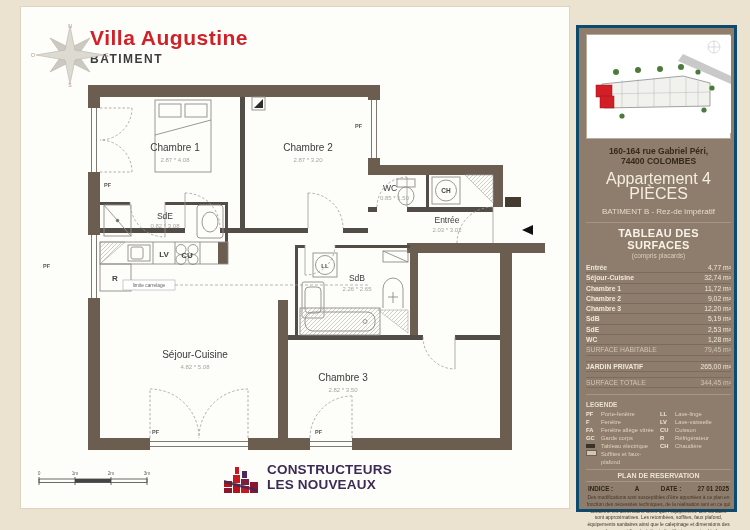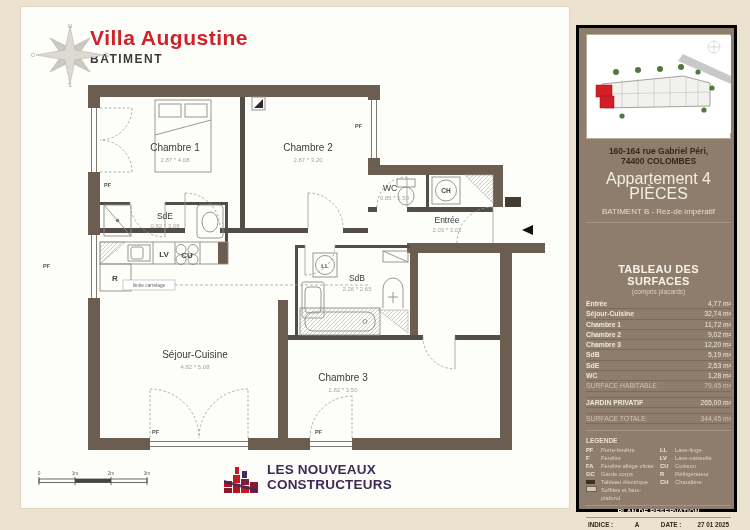--- a/index.html
+++ b/index.html
@@ -26,28 +26,28 @@
   .leaf{fill:none;stroke:#9c9a94;stroke-width:0.8;}
   .win{stroke:#7d7a74;stroke-width:1;}
   
   .compass{position:absolute;left:30px;top:22px;}
   .scalebar{position:absolute;left:35px;top:468px;}
   
   .logo{position:absolute;left:222px;top:459px;width:200px;display:flex;align-items:center;}
   .logo .txt{margin-left:7px;color:#3c2b55;font-weight:bold;font-size:13.5px;line-height:15px;letter-spacing:.2px;}
   
   .panel{position:absolute;left:576px;top:25px;width:161px;height:487px;
-         background:#8e7d6d;border:3px solid #000000;box-sizing:border-box;
+         background:#8e7d6d;border:3px solid #0c4a6e;box-sizing:border-box;
          padding:6px 3px 4px 7px;display:flex;flex-direction:column;}
   .siteplanbox{background:#fff;border:1px solid #b9ab99;height:101px;padding:1px;}
   .addr{margin-top:7px;text-align:center;color:#362917;font-weight:bold;font-size:8.5px;line-height:10px;}
   .apt{margin-top:5px;text-align:center;color:#f4eee1;font-size:16px;line-height:15px;}
   .bat{margin-top:6px;text-align:center;color:#e3d9c6;font-size:8px;}
   .rule{border:none;border-top:1px solid #a6967f;margin:6px 0 4px 0;}
-  .tsur-title{text-align:center;color:#f7f2e6;font-weight:bold;font-size:11px;letter-spacing:.3px;margin-top:36px;}
+  .tsur-title{text-align:center;color:#f7f2e6;font-weight:bold;font-size:11px;letter-spacing:.3px;}
   .tsur-sub{text-align:center;color:#d9cfba;font-size:6.5px;margin-top:1px;margin-bottom:4px;}
   .srow{display:flex;justify-content:space-between;font-size:6.8px;color:#efe8d7;
         font-weight:bold;line-height:9.3px;border-bottom:1px solid rgba(40,30,15,.18);}
   .srow .v{font-weight:normal;}
   .srow.dim{color:#cfc4ae;font-weight:normal;}
   .srow.jardin{margin-top:5px;border-top:1px solid rgba(40,30,15,.18);}
   .srow.tot{margin-top:5px;border-top:1px solid rgba(40,30,15,.18);}
   .leg-title{color:#e9e0cc;font-size:6.5px;font-weight:bold;margin:2px 0 2px 0;}
   .lgrid{display:grid;grid-template-columns:13px 1fr 13px 56px;column-gap:2px;
          font-size:5.8px;color:#ddd2bd;line-height:8px;}
@@ -296,22 +296,22 @@
     <rect x="11" y="16" width="7" height="8" fill="#c8181f"></rect>
     <rect x="11" y="25" width="7" height="9" fill="#b5121b"></rect>
     <rect x="19" y="20" width="8" height="6" fill="#7a1f3d"></rect>
     <rect x="19" y="27" width="8" height="7" fill="#c8181f"></rect>
     <rect x="28" y="23" width="8" height="11" fill="#8c1630"></rect>
     <rect x="13" y="8" width="4" height="7" fill="#c8181f"></rect>
     <rect x="20" y="12" width="5" height="7" fill="#4a2a5c"></rect>
     <path d="M2,21 L36,30 L36,33 L2,24 Z" fill="#3c2b55" opacity="0.85"></path>
   </svg>
   <div class="txt">
+    <div>CONSTRUCTEURS</div>
     <div>LES NOUVEAUX</div>
-    <div>CONSTRUCTEURS</div>
   </div>
 </div>
 
 <div class="panel">
   <div class="siteplanbox">
     <svg width="143" height="97" viewBox="0 0 143 97">
       <rect x="0" y="0" width="143" height="97" fill="#ffffff"></rect>
       <path d="M95,18 L143,40 L143,48 L90,25 Z" fill="#c9c9c9"></path>
       <circle cx="126" cy="11" r="6" fill="none" stroke="#ccc" stroke-width="0.7"></circle>
       <line x1="126" y1="5" x2="126" y2="17" stroke="#ccc" stroke-width="0.7"></line>

